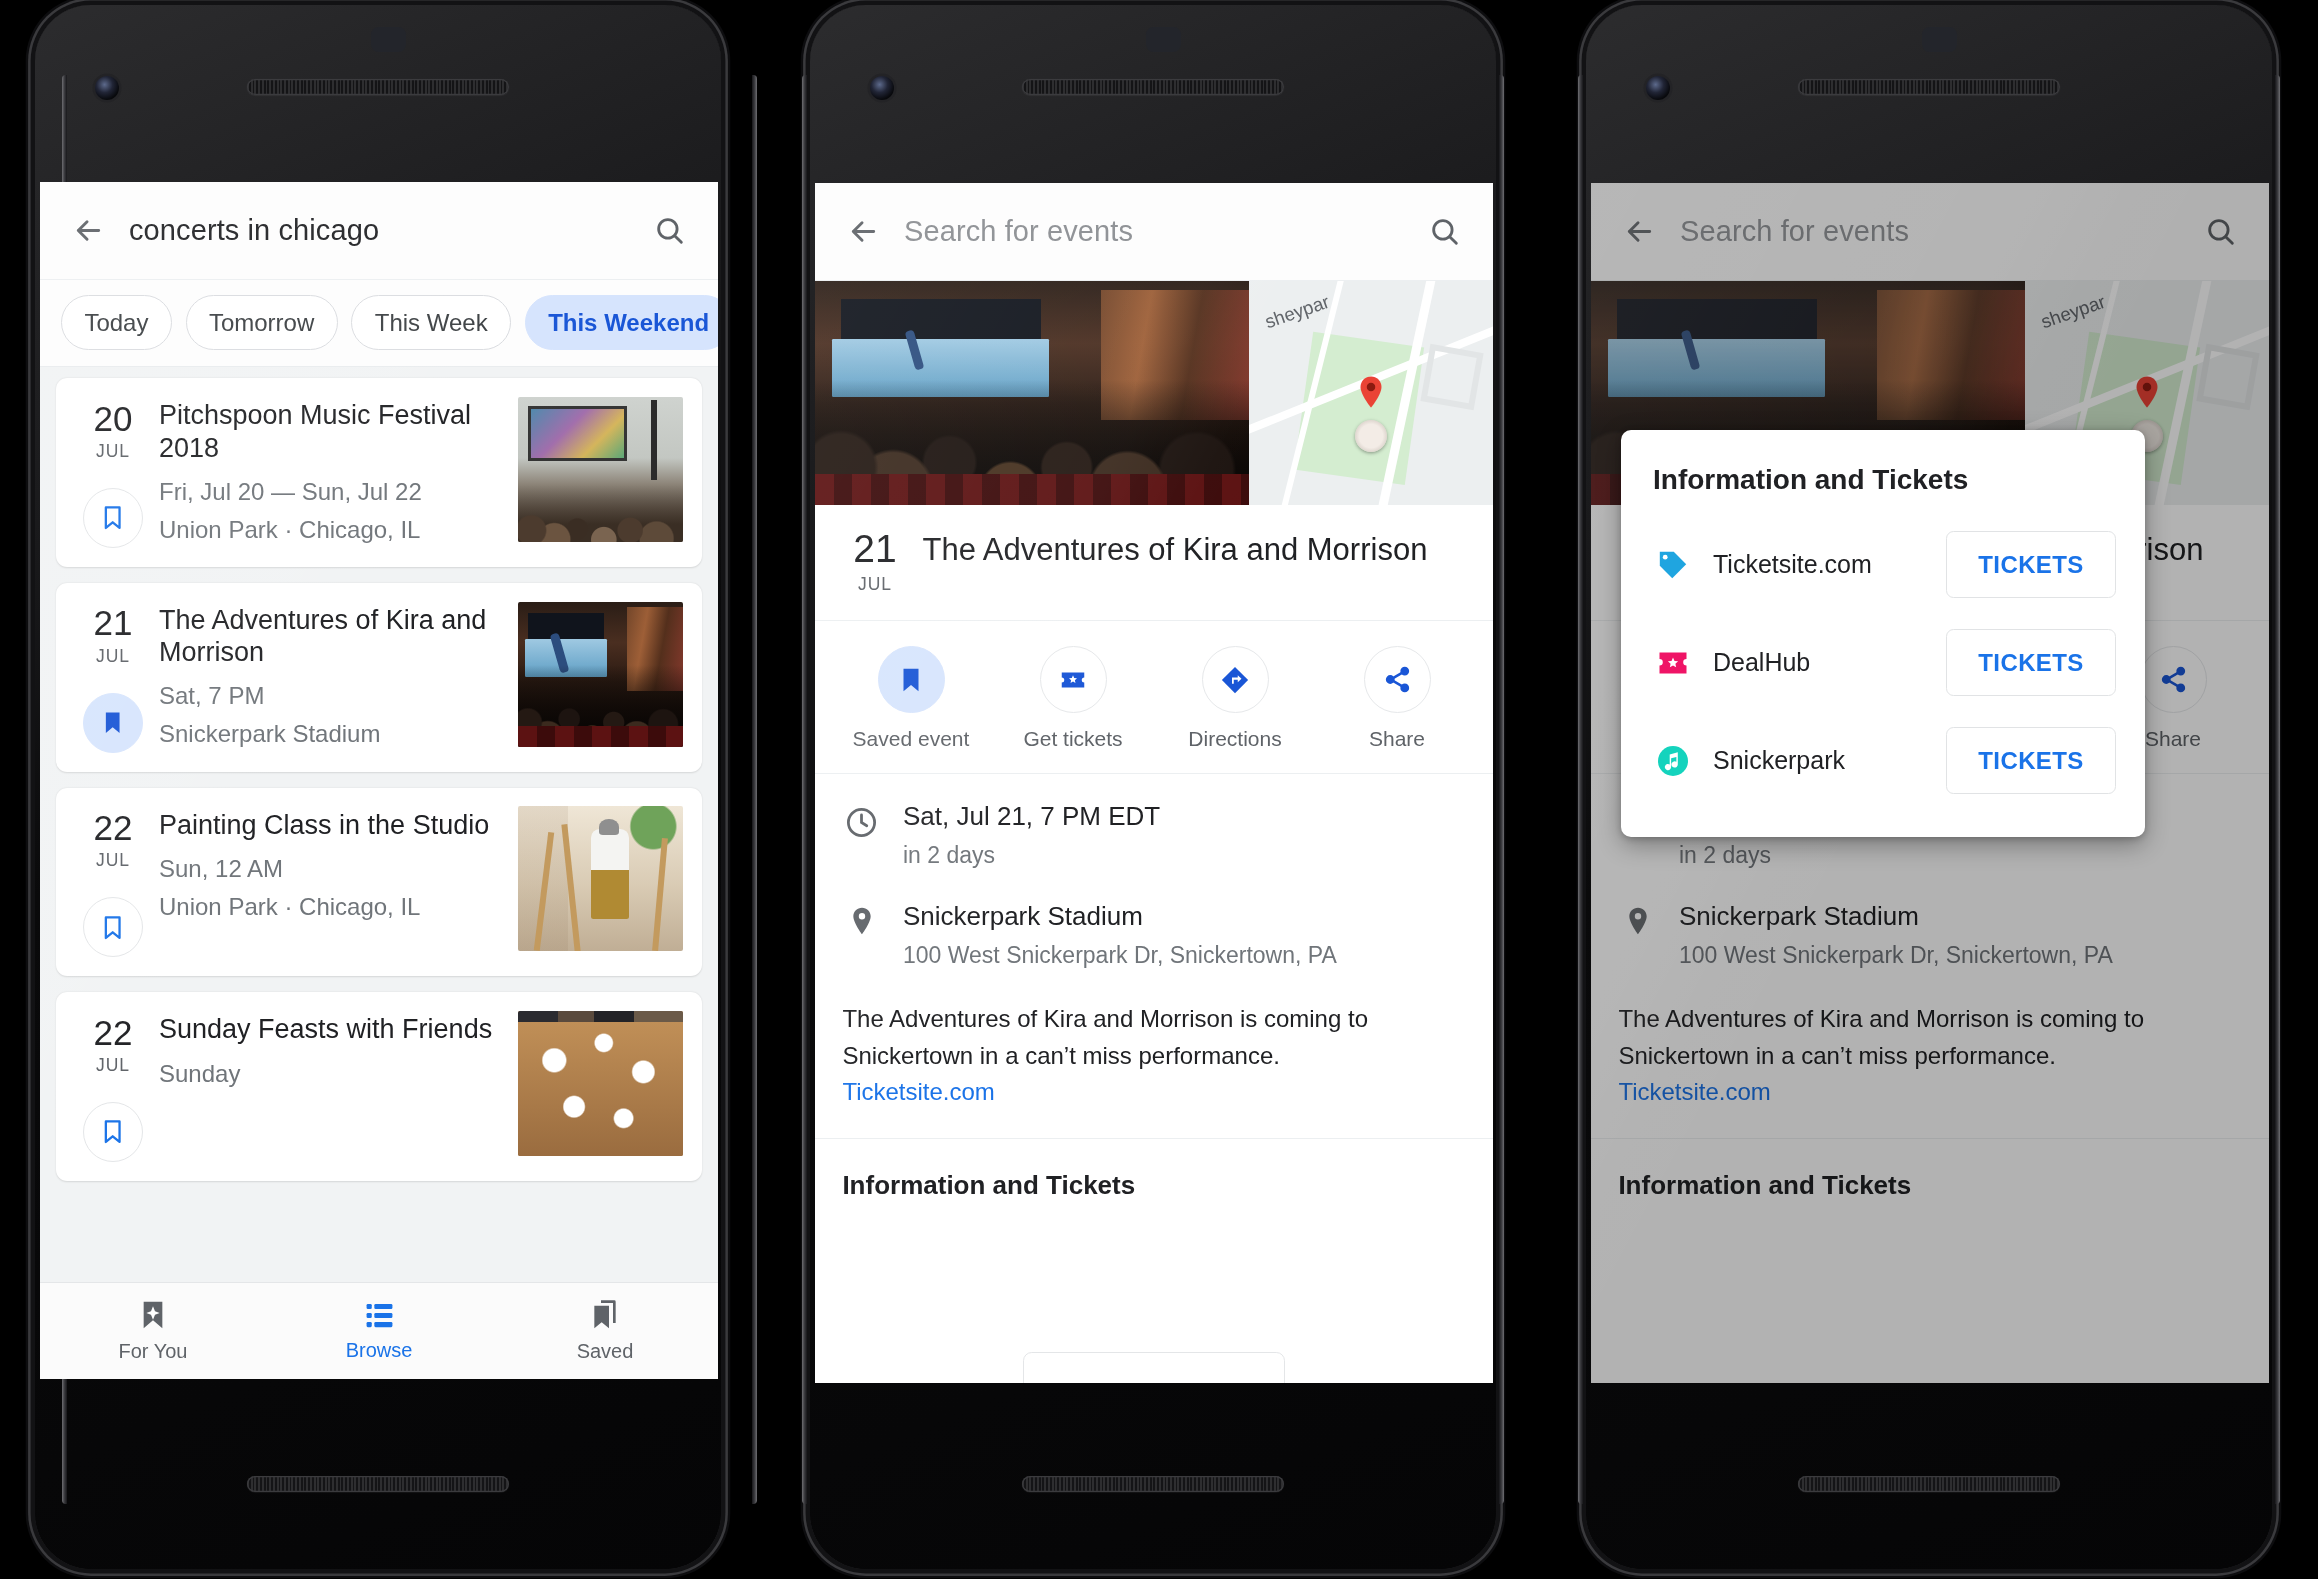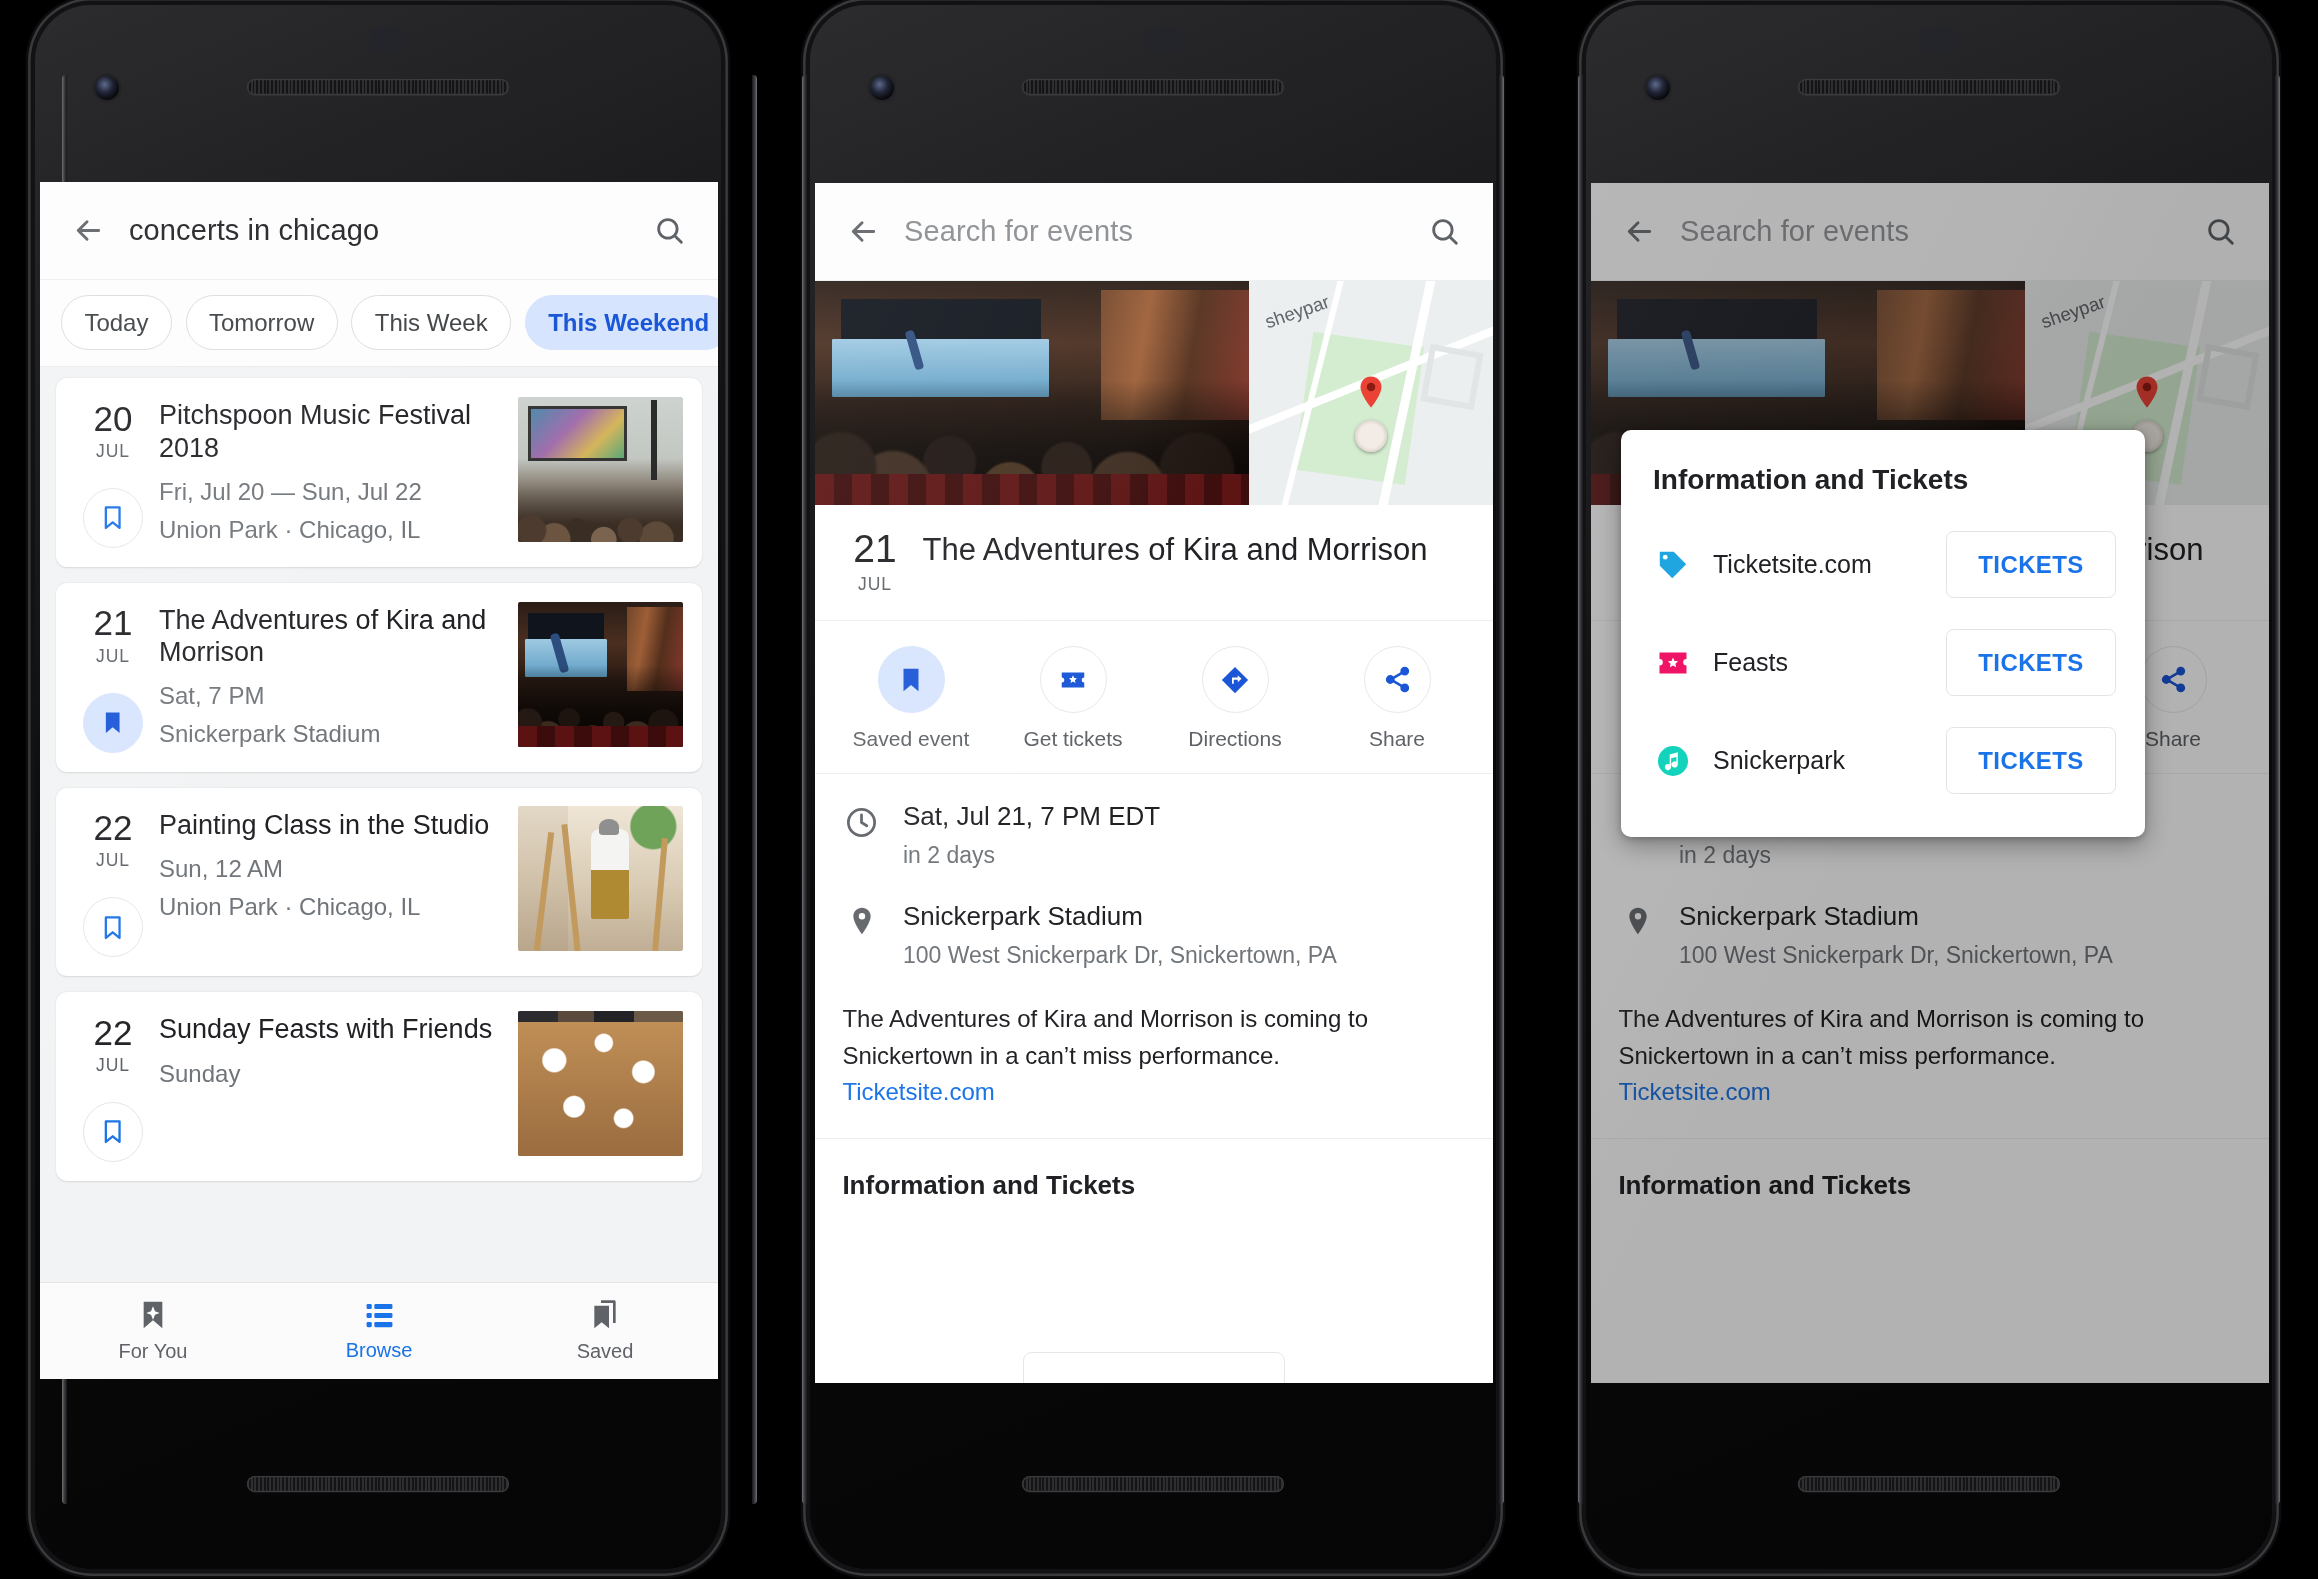--- a/index.html
+++ b/index.html
@@ -739,21 +739,21 @@
           <span class="tkbtn">TICKETS</span>
         </div>
 
         <div class="dlgrow">
           <span class="prov-ic">
             <svg width="36" height="36" viewBox="0 0 24 24" fill="#ef1466">
               <path d="M3 5h18v4.3a2.2 2.2 0 000 4.4V19H3v-5.3a2.2 2.2 0 000-4.4V5z"></path>
               <path d="M12 8.4l1 2.2 2.4.25-1.8 1.62.5 2.33L12 13.6l-2.1 1.2.5-2.33-1.8-1.62L11 10.6z" fill="#fff"></path>
               </svg>
           </span>
-          <span class="nm">Feasts</span>
+          <span class="nm">DealHub</span>
           <span class="tkbtn">TICKETS</span>
         </div>
 
         <div class="dlgrow">
           <span class="prov-ic">
             <svg width="36" height="36" viewBox="0 0 24 24">
               <circle cx="12" cy="12" r="10" fill="#14d3bd"></circle>
               <path d="M15.2 6.2l-5.4 1.5v6.6a2.1 2.1 0 10.95 1.75V10.2l3.5-.95v3.3a2.1 2.1 0 10.95 1.75V6.2z" fill="#fff"></path>
               </svg>
           </span>

